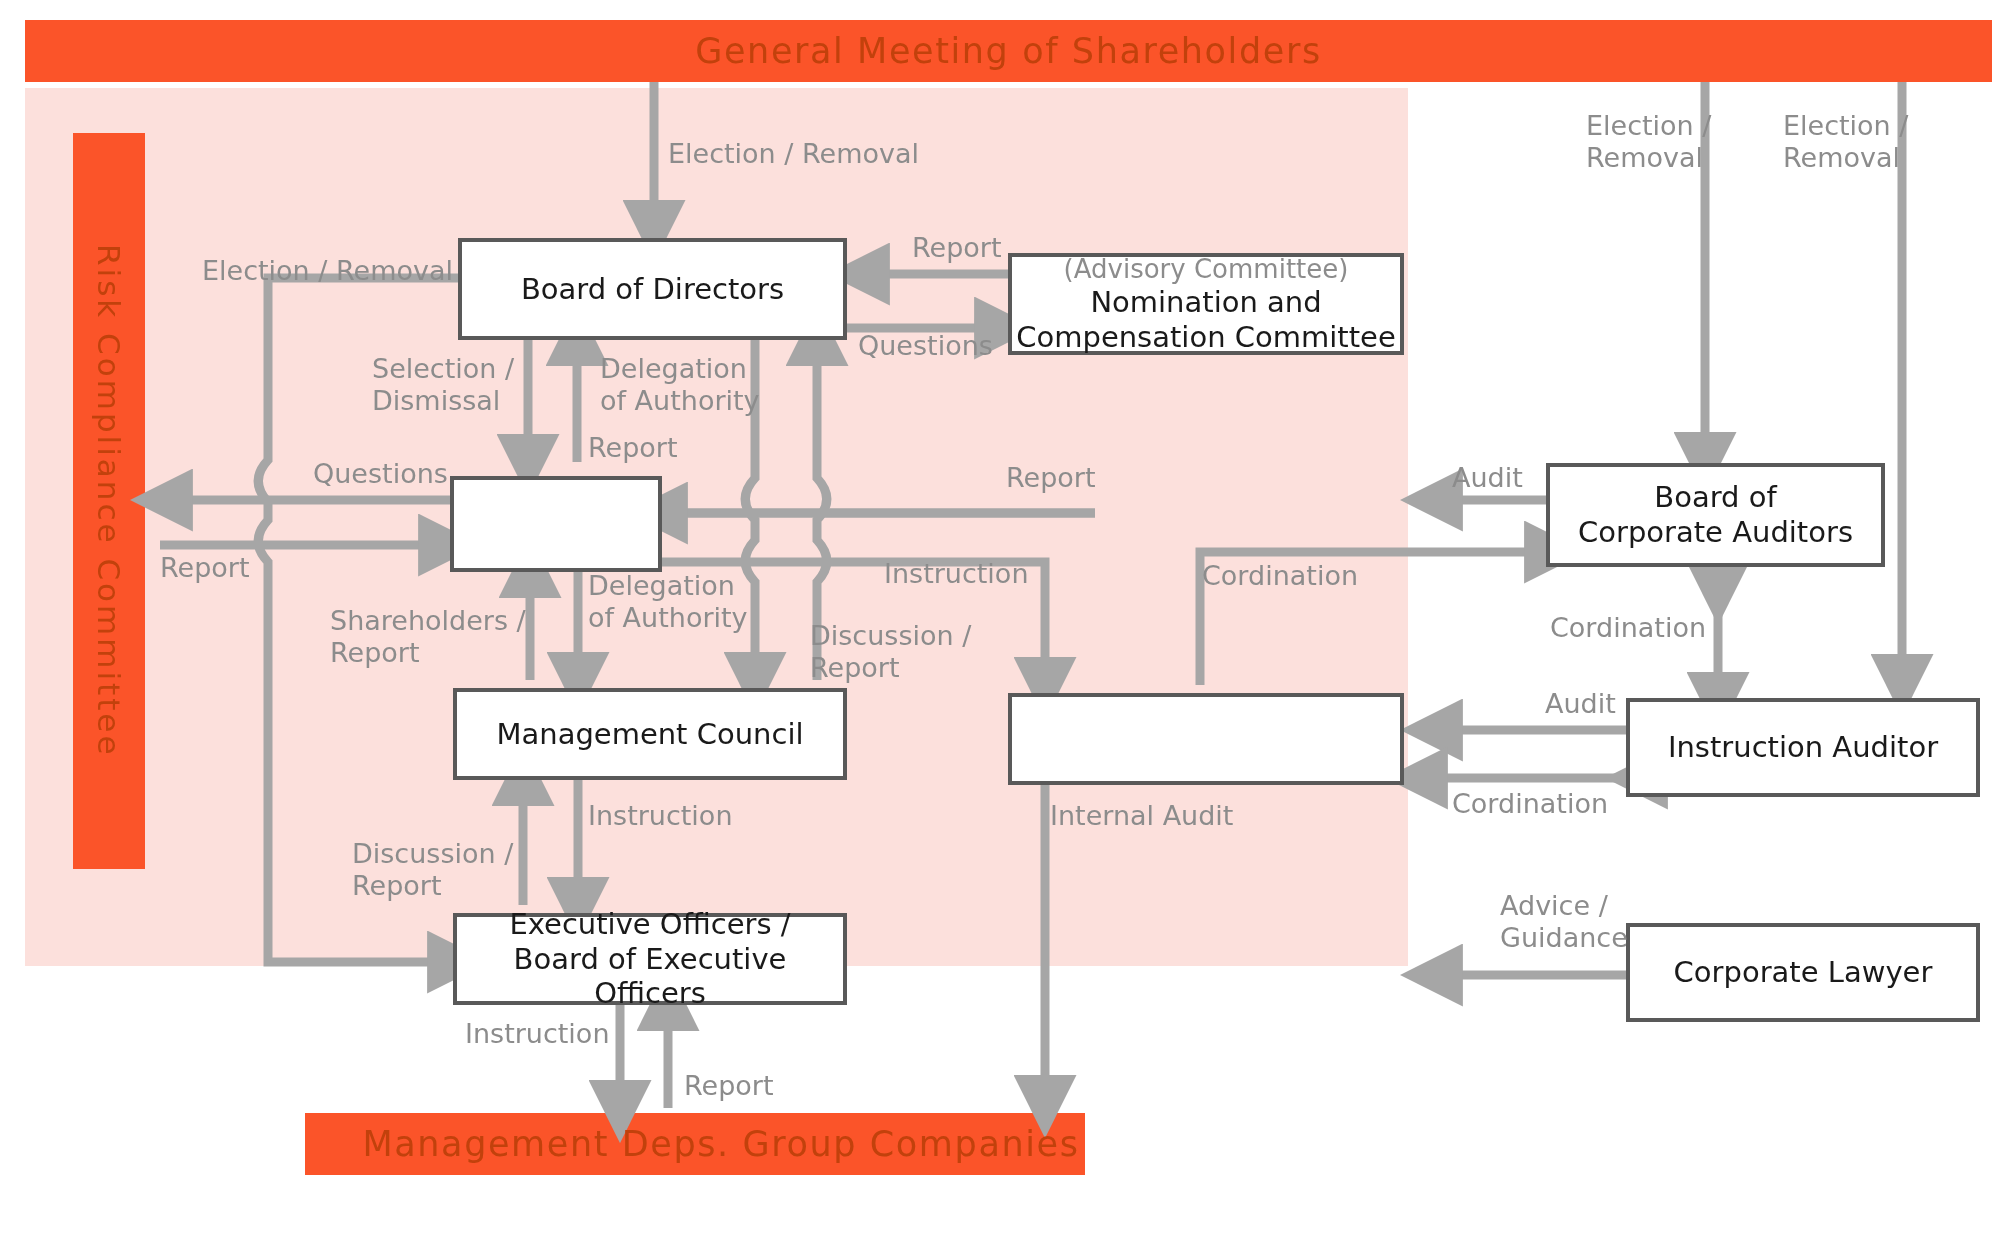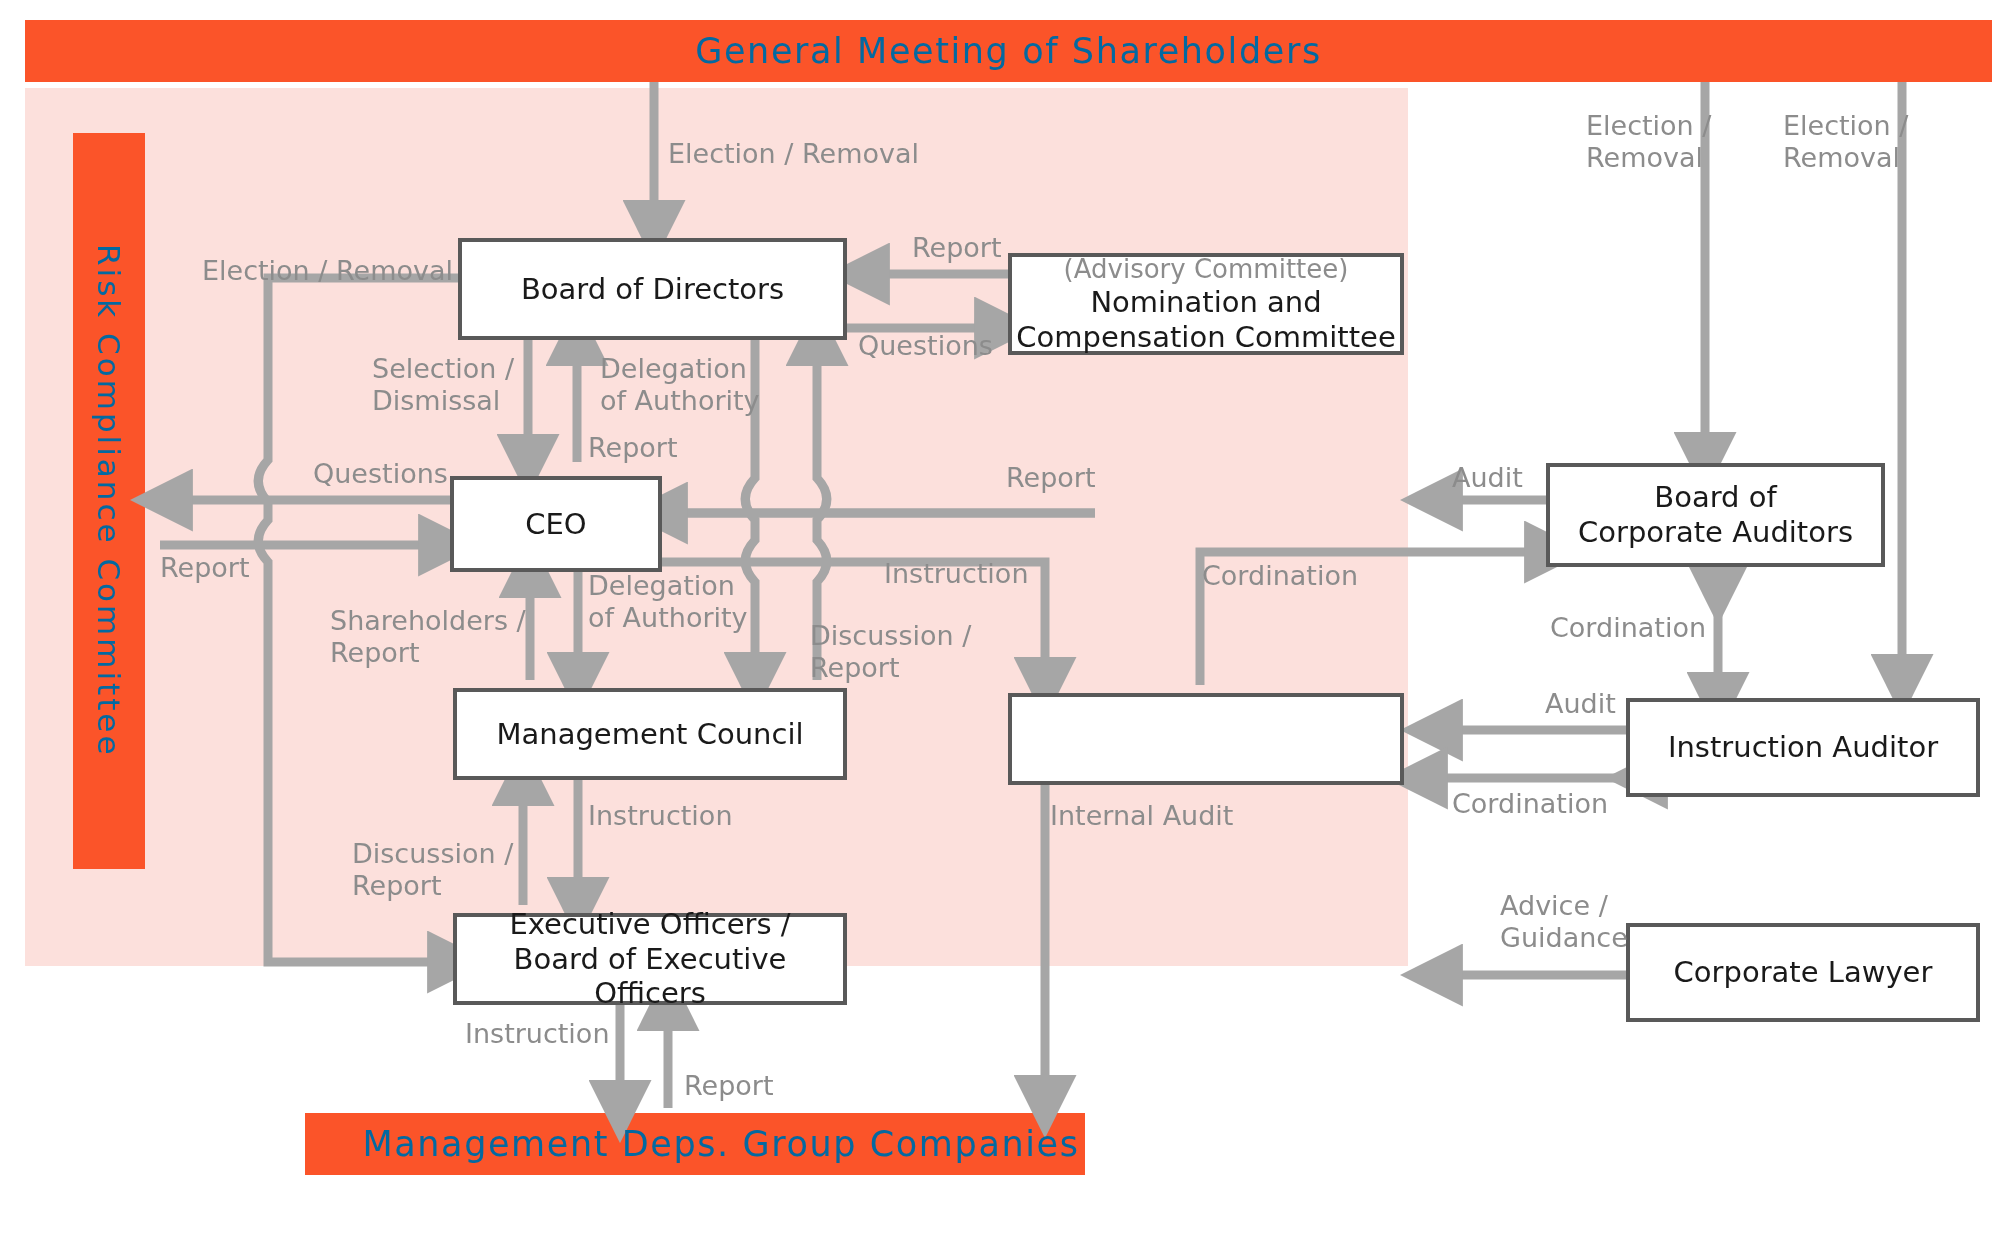--- a/index.html
+++ b/index.html
@@ -59,21 +59,21 @@
   .node-sub {
     color: #8c8c8c;
     font-size: 26px;
     line-height: 1.2;
   }
   .bar-text {
     position: absolute;
     display: flex;
     align-items: center;
     justify-content: center;
-    color: #0369a1;
+    color: #c2410c;
     font-size: 35px;
     letter-spacing: 1.6px;
     font-family: "DejaVu Sans", "Liberation Sans", sans-serif;
   }
   .bar-text.vertical {
     writing-mode: vertical-rl;
     text-orientation: mixed;
     letter-spacing: 3px;
     font-size: 31px;
   }
@@ -240,23 +240,20 @@
   <div class="node-text" style="left:460px; top:240px; width:385px; height:98px;">
     <span>Board of Directors</span>
   </div>
 
   <div class="node-text" style="left:1010px; top:255px; width:392px; height:98px;">
     <span class="node-sub">(Advisory Committee)</span>
     <span style="white-space:pre-line">Nomination and
 Compensation Committee</span>
   </div>
 
-  <div class="node-text" style="left:452px; top:478px; width:208px; height:92px;">
-    <span>CEO</span>
-  </div>
 
   <div class="node-text" style="left:455px; top:915px; width:390px; height:88px;">
     <span style="white-space:pre-line">Executive Officers /
 Board of Executive Officers</span>
   </div>
 
   <div class="node-text" style="left:455px; top:690px; width:390px; height:88px;">
     <span>Management Council</span>
   </div>
 

